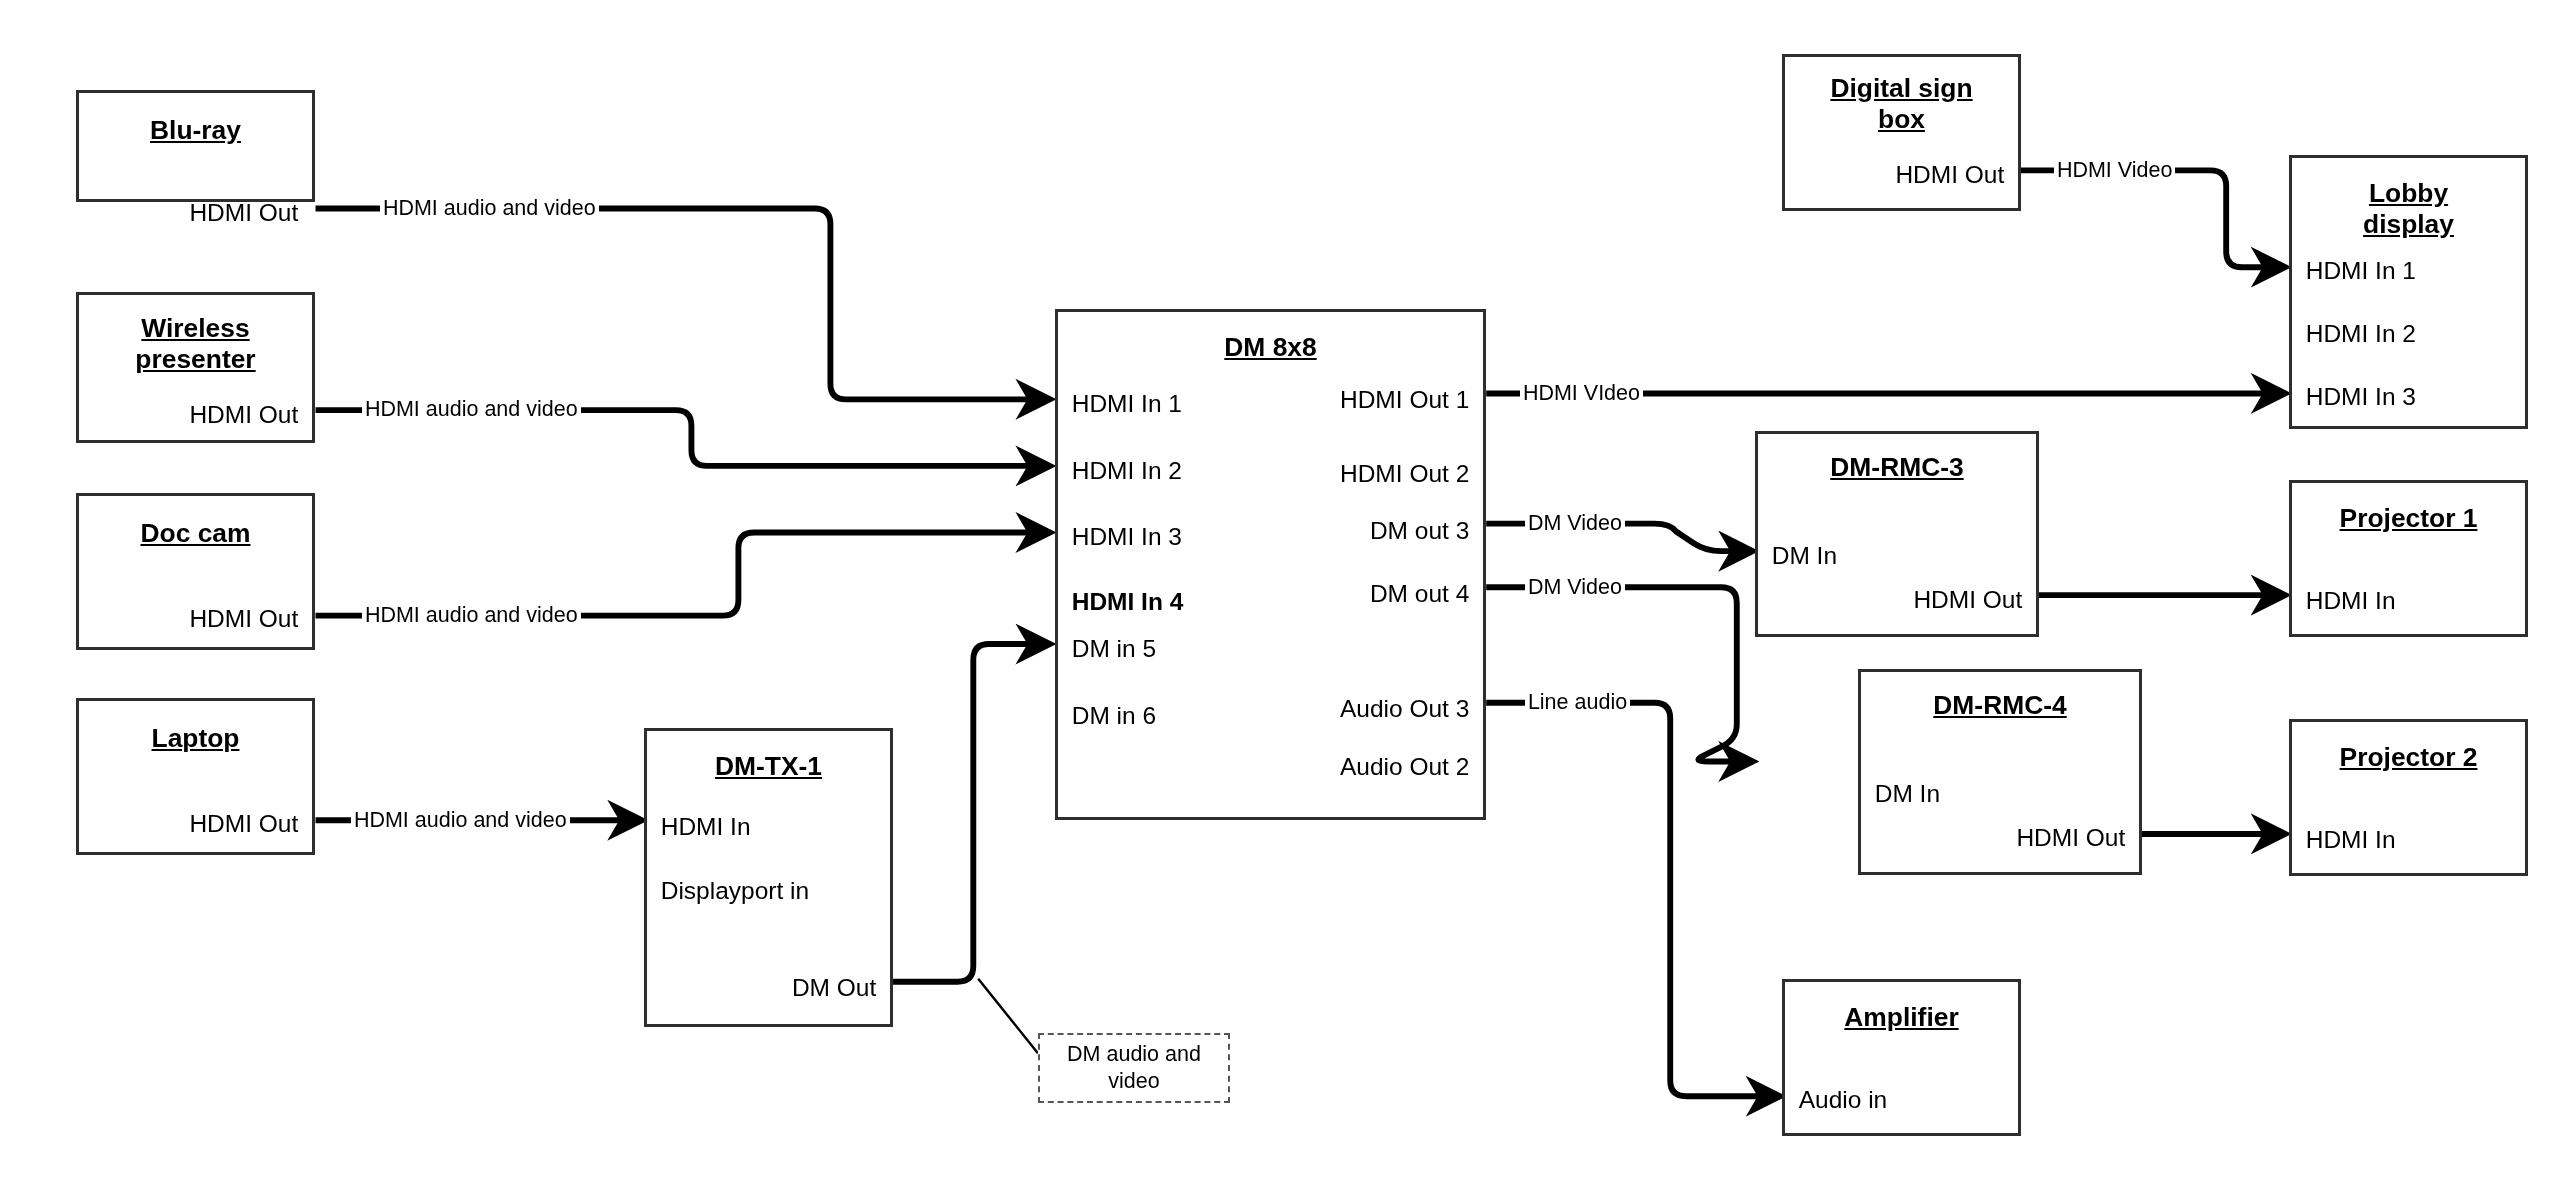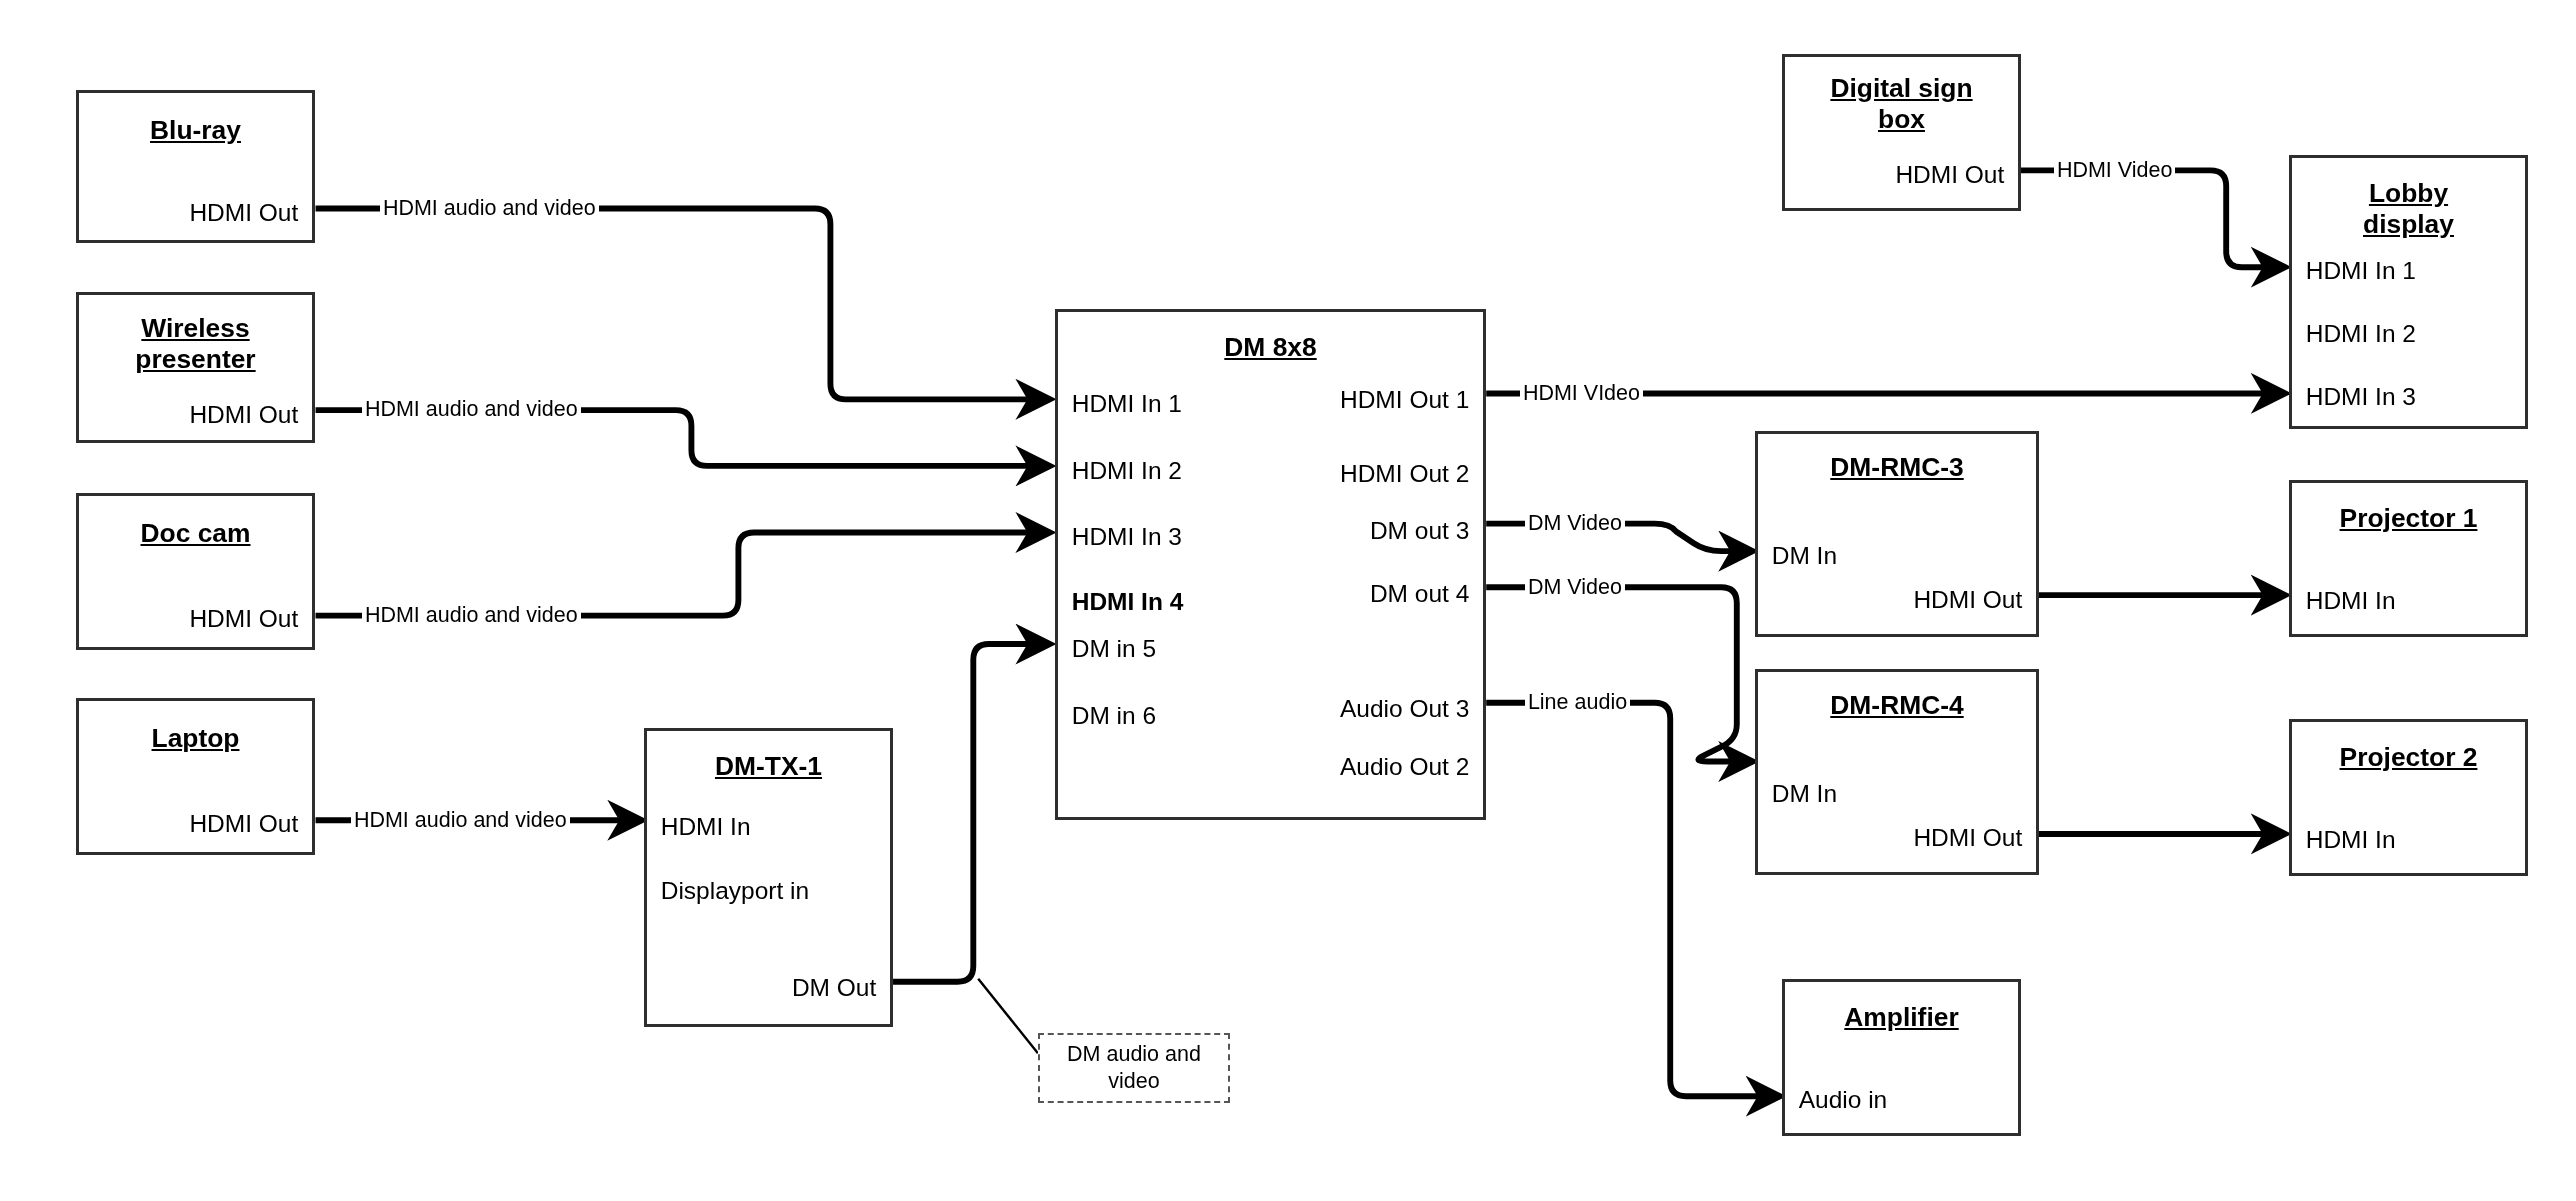--- a/index.html
+++ b/index.html
@@ -123,21 +123,21 @@
 
     <path class="wire" d="M 1518 600 L 1758 600 Q 1774 600 1774 616 L 1774 740 Q 1774 756 1758 763 L 1740 772 Q 1728 778 1744 778 L 1790 778" marker-end="url(#arrow)"></path>
 
     <path class="wire" d="M 1518 718 L 1690 718 Q 1706 718 1706 734 L 1706 1104 Q 1706 1120 1722 1120 L 1818 1120" marker-end="url(#arrow)"></path>
 
     <path class="wire" d="M 2082 608 L 2334 608" marker-end="url(#arrow)"></path>
 
     <path class="wire" d="M 2082 852 L 2334 852" marker-end="url(#arrow)"></path>
   </svg>
 
-  <div class="node" style="left:76px; top:90px; width:239px; height:153px;">
+  <div class="node" style="left:76px; top:90px; width:239px; height:112px;">
     <div class="node-title" style="top:21.5px;">Blu-ray</div>
     <div class="port right" style="top:108px;">HDMI Out</div>
   </div>
 
   <div class="node" style="left:76px; top:292px; width:239px; height:151px;">
     <div class="node-title" style="top:17.6px;">Wireless</div>
     <div class="node-title" style="top:49px;">presenter</div>
     <div class="port right" style="top:108px;">HDMI Out</div>
   </div>
 
@@ -189,21 +189,21 @@
     <div class="port left" style="top:164px;">HDMI In 2</div>
     <div class="port left" style="top:227px;">HDMI In 3</div>
   </div>
 
   <div class="node" style="left:1755px; top:431px; width:284px; height:206px;">
     <div class="node-title" style="top:17.6px;">DM-RMC-3</div>
     <div class="port left" style="top:110px;">DM In</div>
     <div class="port right" style="top:154px;">HDMI Out</div>
   </div>
 
-  <div class="node" style="left:1755px; top:669px; width:284px; height:206px;">
+  <div class="node" style="left:1858px; top:669px; width:284px; height:206px;">
     <div class="node-title" style="top:17.6px;">DM-RMC-4</div>
     <div class="port left" style="top:110px;">DM In</div>
     <div class="port right" style="top:154px;">HDMI Out</div>
   </div>
 
   <div class="node" style="left:2289px; top:480px; width:239px; height:157px;">
     <div class="node-title" style="top:19.6px;">Projector 1</div>
     <div class="port left" style="top:106px;">HDMI In</div>
   </div>
 

